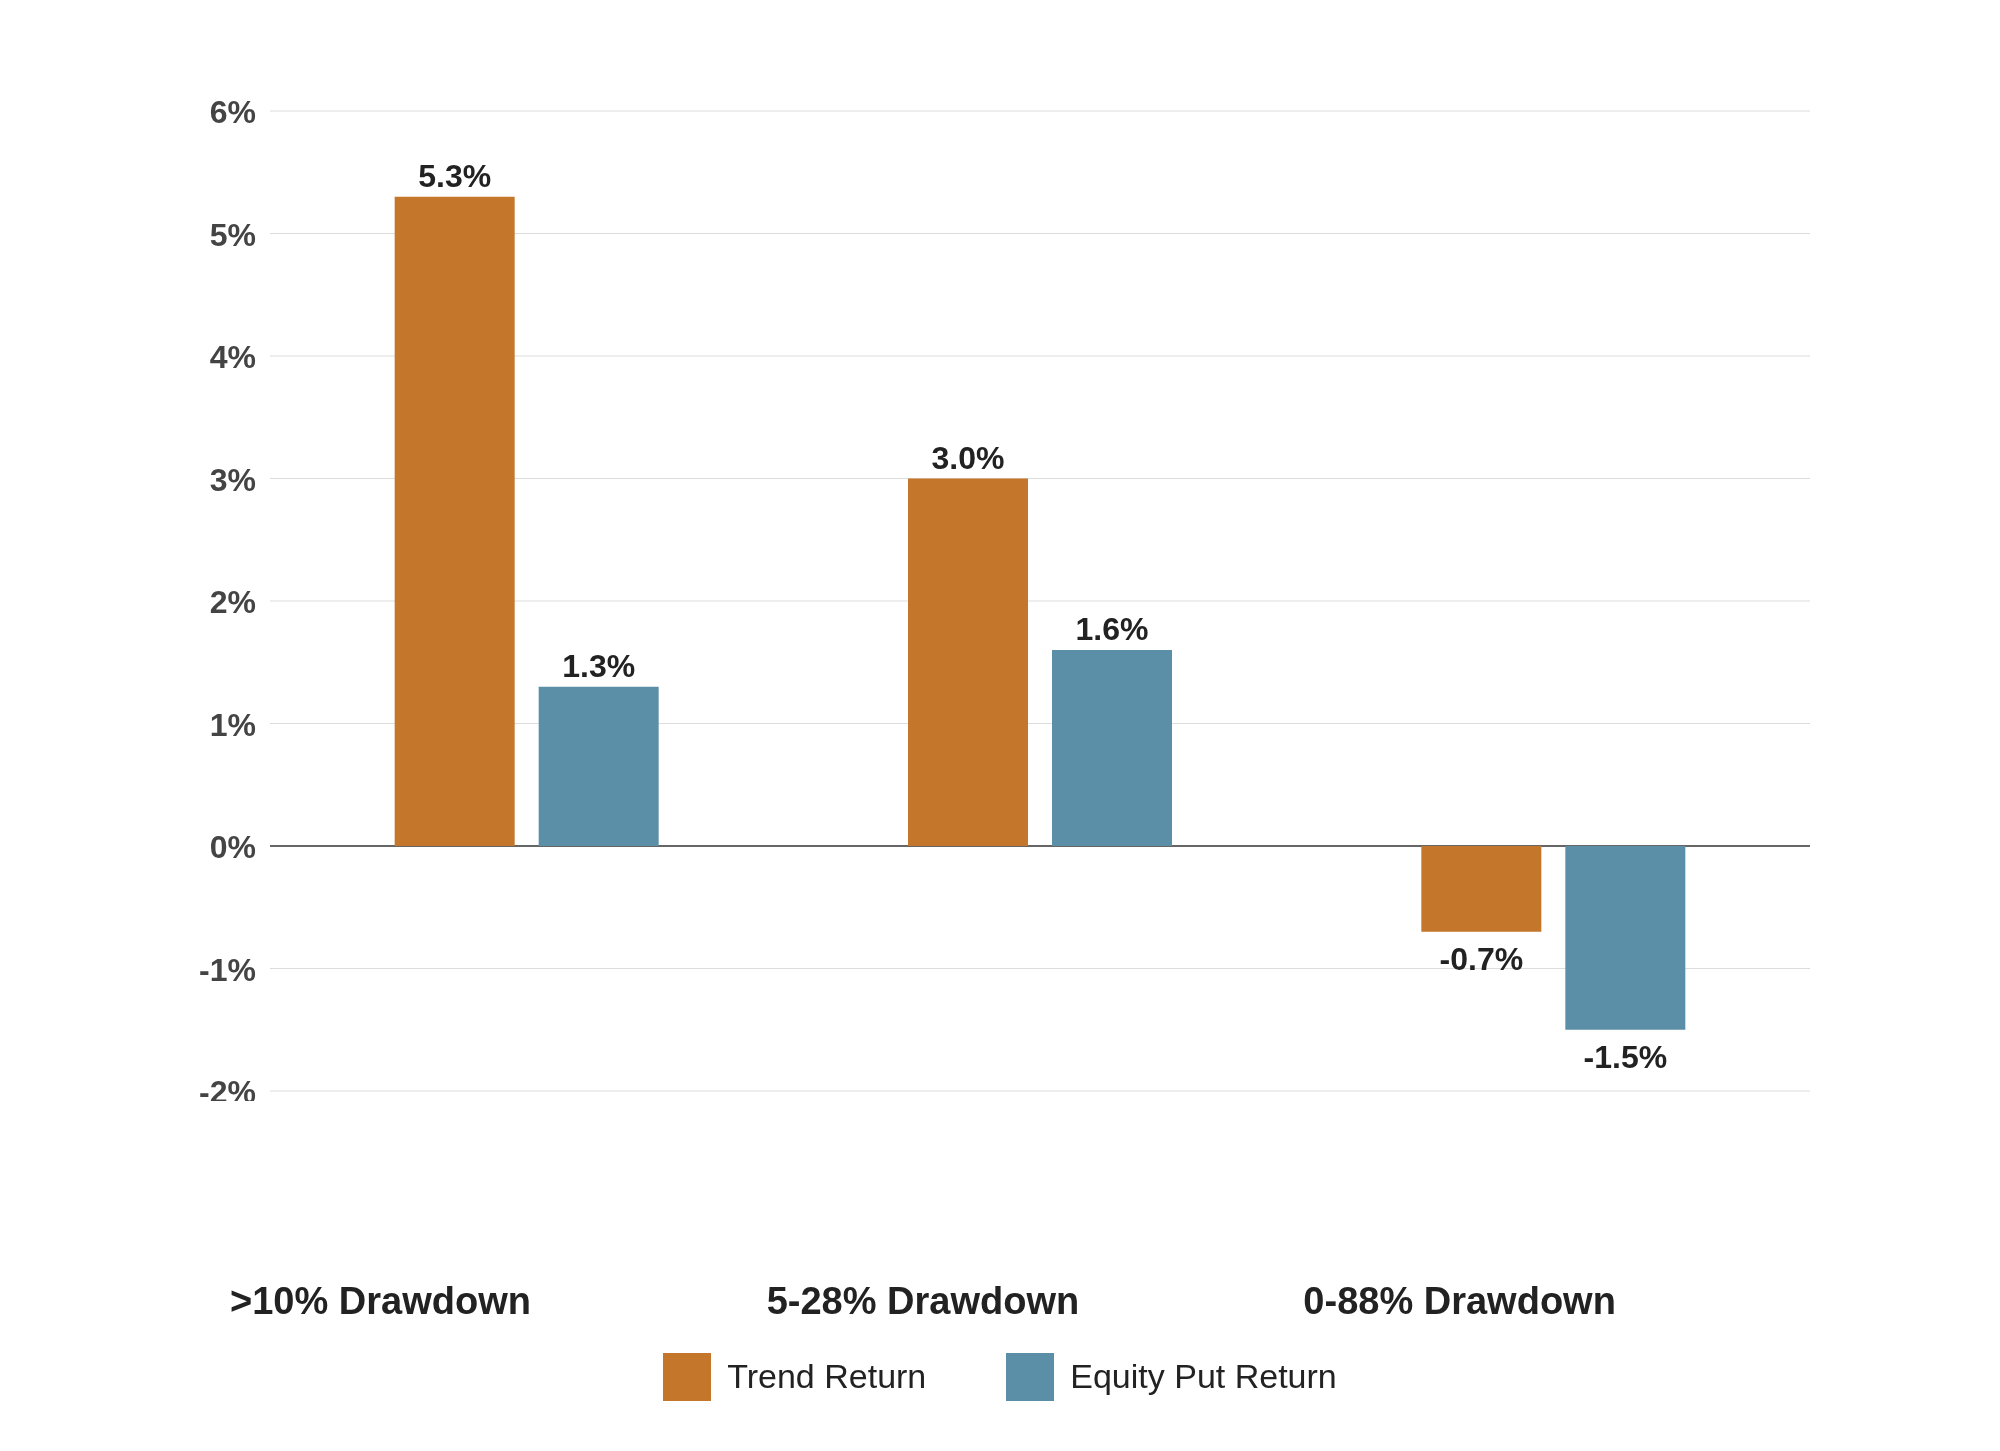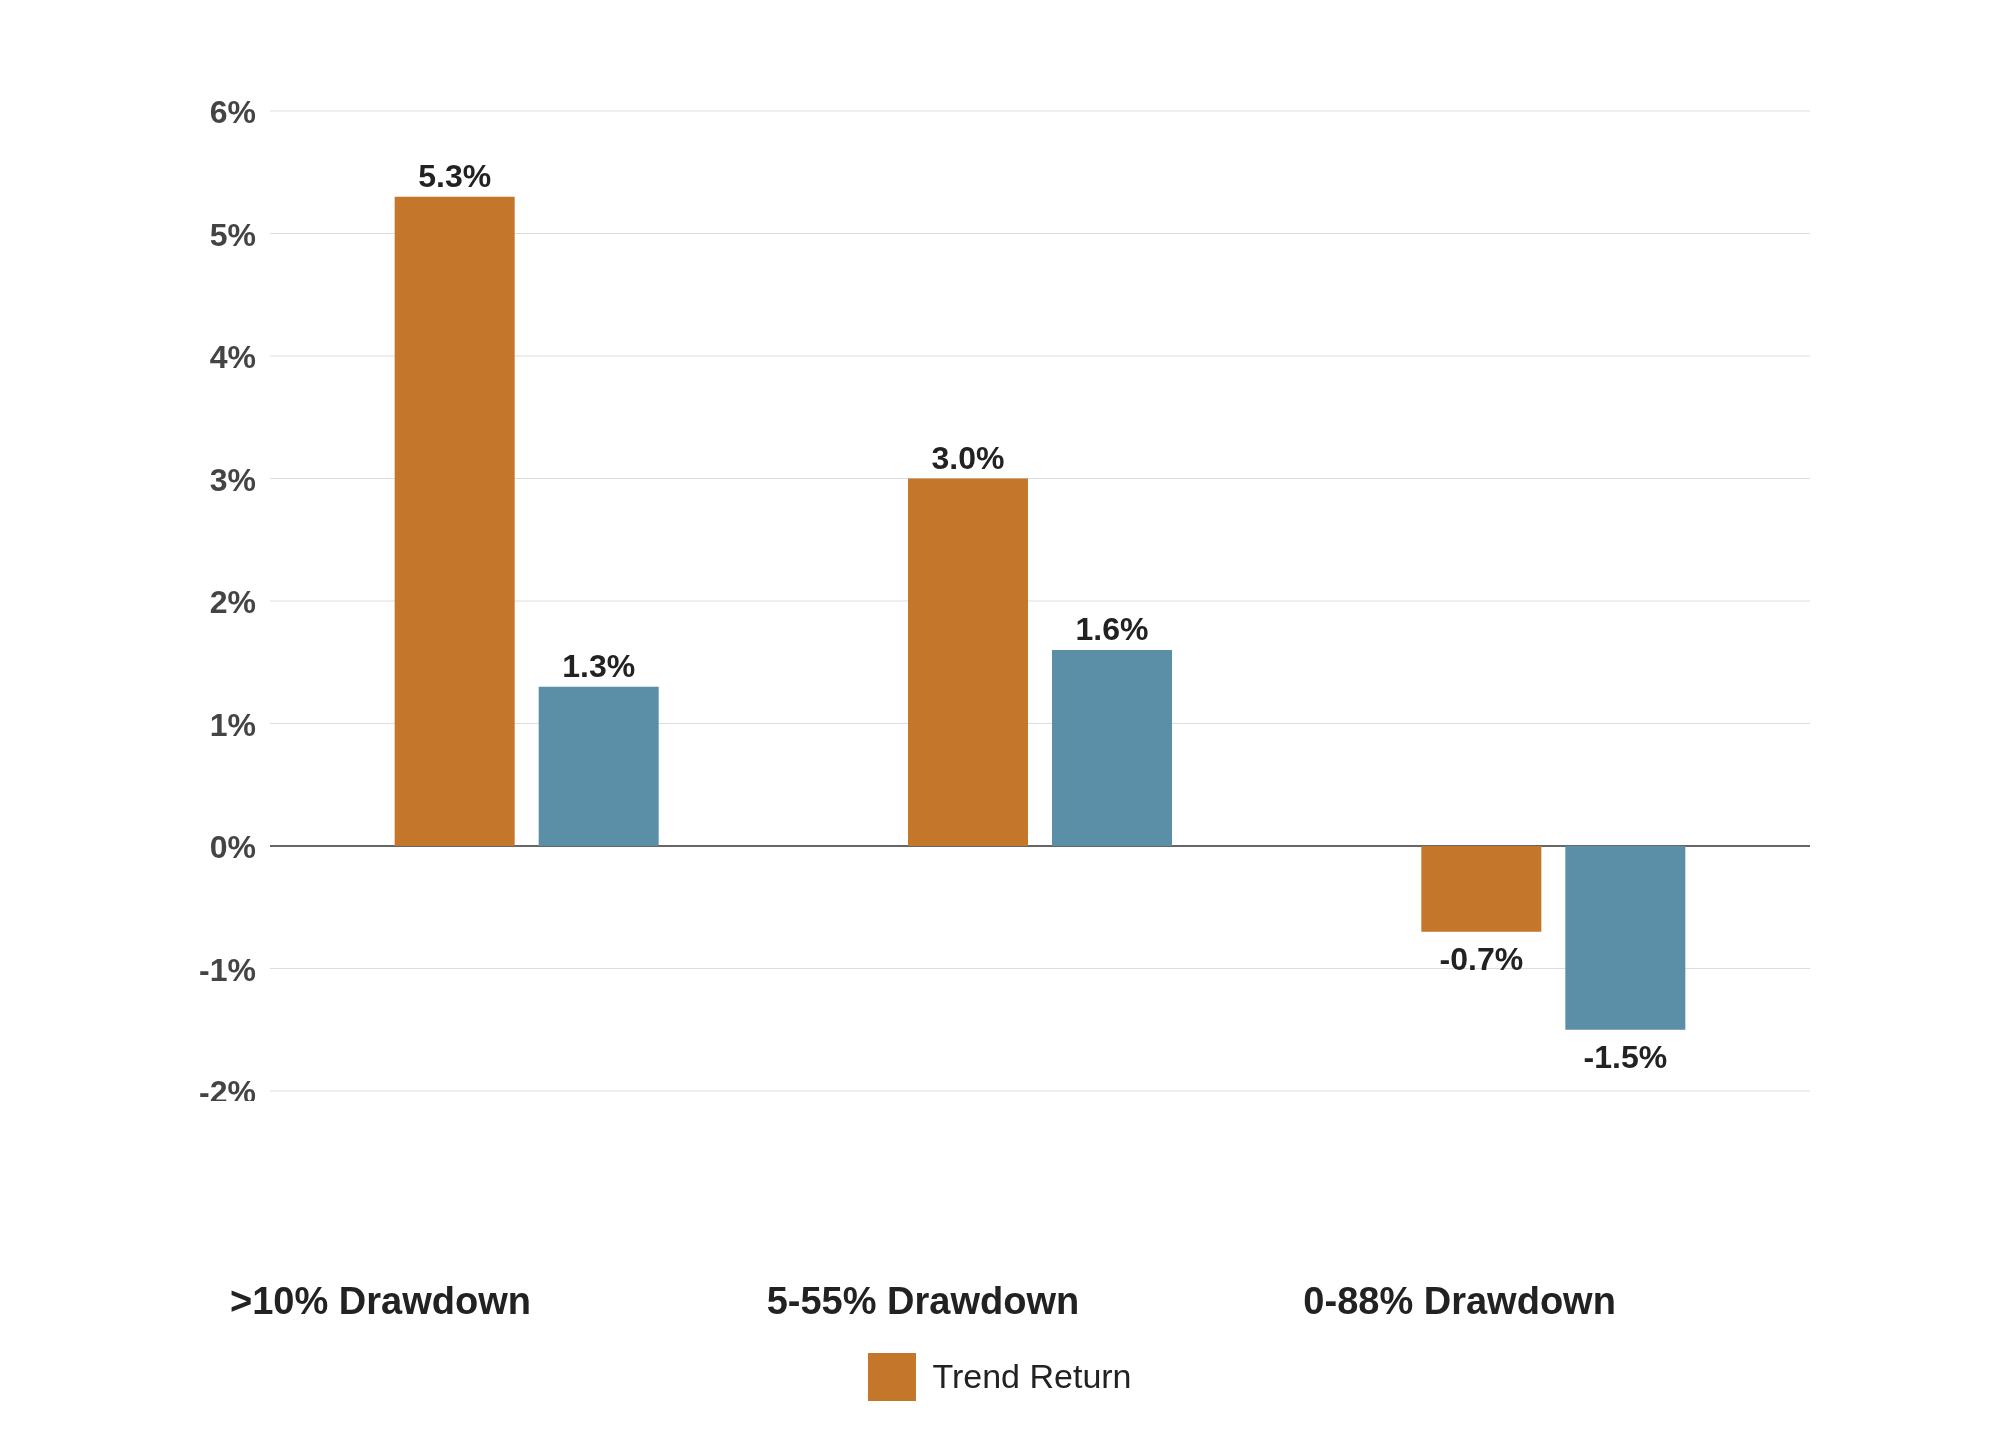--- a/index.html
+++ b/index.html
@@ -118,24 +118,28 @@
             <text x="798" y="417.5" text-anchor="middle" font-size="32" font-weight="bold" fill="#222">3.0%</text>
             <rect x="882" y="599" width="120" height="196" fill="#5B8FA8"></rect>
             <text x="942" y="589" text-anchor="middle" font-size="32" font-weight="bold" fill="#222">1.6%</text>
             <rect x="1251.3333333333335" y="795" width="120" height="85.75" fill="#C4762A"></rect>
             <text x="1311.3333333333335" y="918.75" text-anchor="middle" font-size="32" font-weight="bold" fill="#222">-0.7%</text>
             <rect x="1395.3333333333335" y="795" width="120" height="183.75" fill="#5B8FA8"></rect>
             <text x="1455.3333333333335" y="1016.75" text-anchor="middle" font-size="32" font-weight="bold" fill="#222">-1.5%</text>
           </svg></div>
       <div class="x-axis" id="x-axis">
       <div class="x-label">&gt;10% Drawdown</div>
-          <div class="x-label">5-55% Drawdown</div>
+          <div class="x-label">5-28% Drawdown</div>
           <div class="x-label">0-88% Drawdown</div>
         </div>
     </div>
   </div>
   <div class="legend" id="legend">
   <div class="legend-item">
   <div class="legend-box" style="background:#C4762A;"></div>
   <span class="legend-label">Trend Return</span>
 </div>
+      <div class="legend-item">
+  <div class="legend-box" style="background:#5B8FA8;"></div>
+  <span class="legend-label">Equity Put Return</span>
+</div>
     </div>
 </div>
 
 </body></html>

